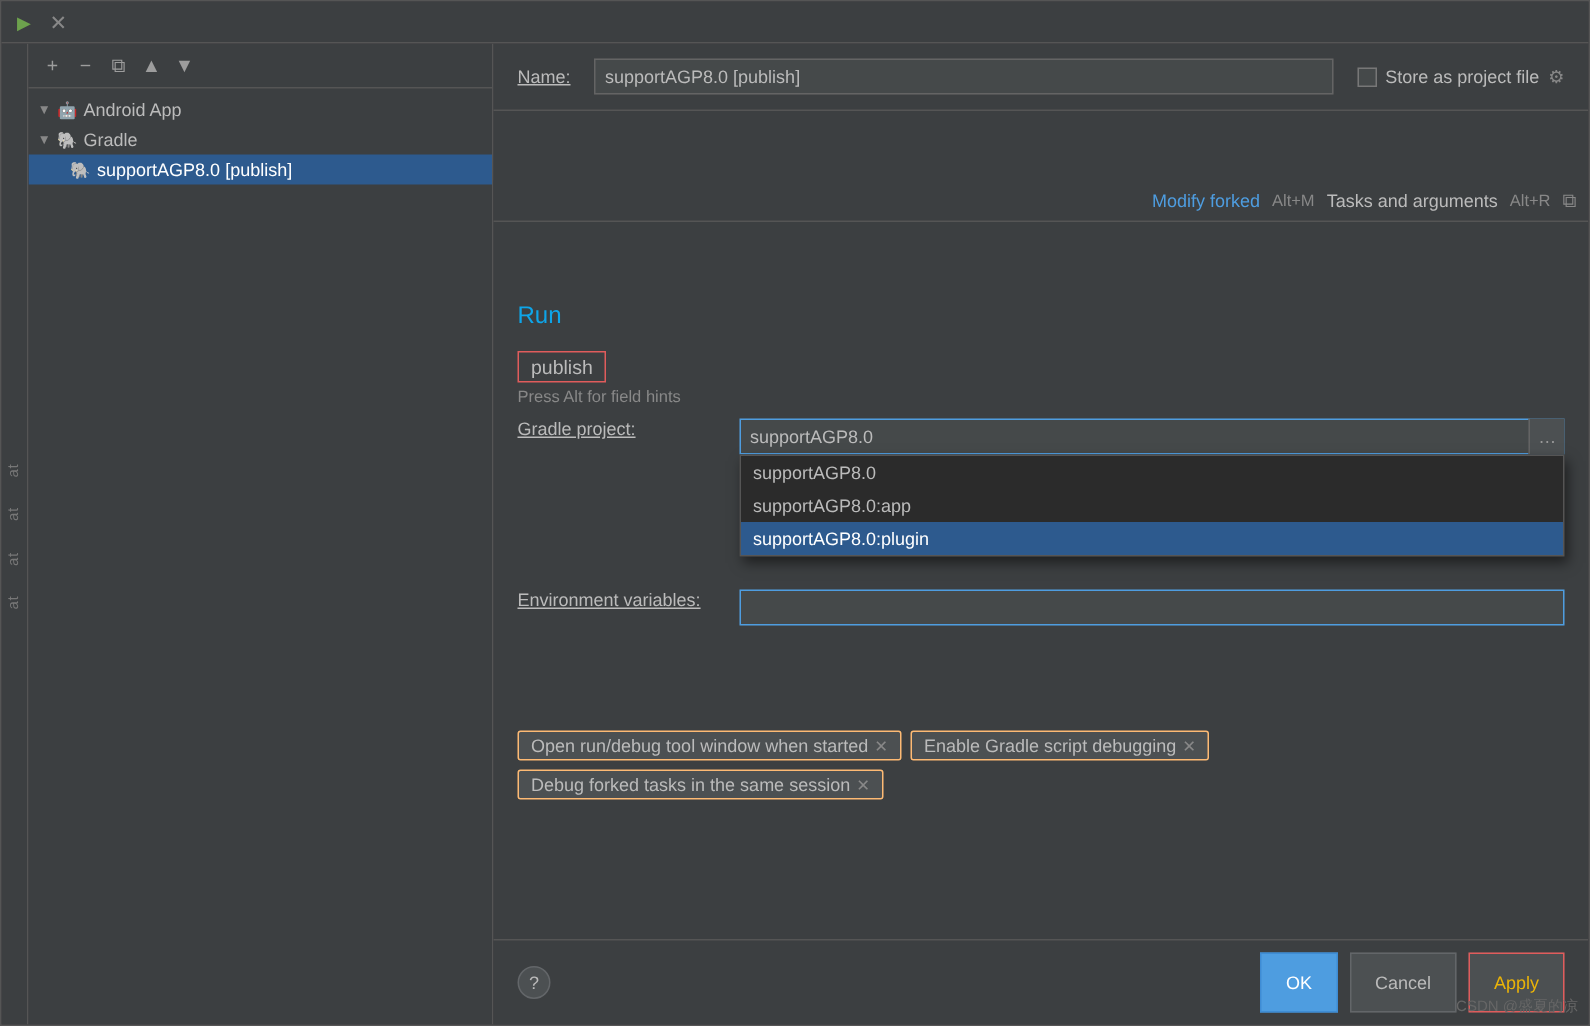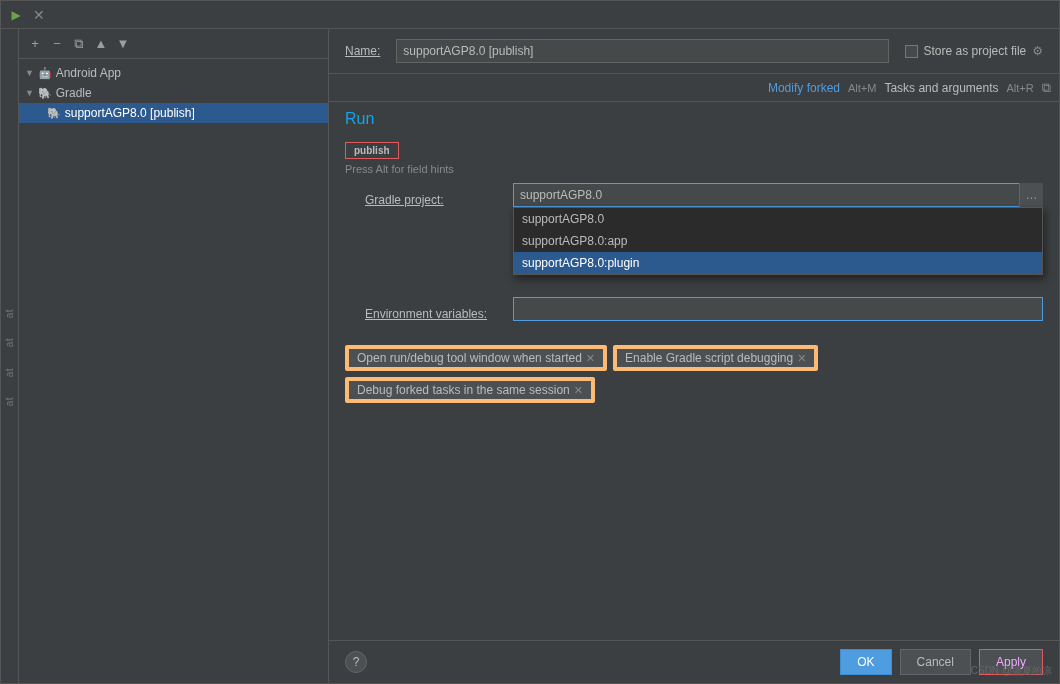--- a/index.html
+++ b/index.html
@@ -172,20 +172,21 @@
       color: #777;
       letter-spacing: 0.5px;
     }
 
     
     .right-panel {
       flex: 1;
       display: flex;
       flex-direction: column;
       background: #3c3f41;
+      gap: 46px;
     }
 
     .right-header {
       padding: 10px 16px;
       border-bottom: 1px solid #555;
       display: flex;
       align-items: center;
       gap: 16px;
     }
 
@@ -279,36 +280,34 @@
       font-weight: normal;
     }
 
     .task-tag {
       display: inline-flex;
       align-items: center;
       background: transparent;
       border: 1px solid #e05c5c;
       color: #bbbbbb;
       padding: 2px 8px;
-      font-size: 10px;
-      cursor: pointer;
-      font-weight: bold;
+      font-size: 13px;
+      cursor: pointer;
     }
 
     .hint-text {
       font-size: 11px;
       color: #888;
       margin: 4px 0 8px 0;
     }
 
     .form-row {
       display: flex;
-      align-items: flex-end;
+      align-items: flex-start;
       margin-bottom: 8px;
-      margin-left: 20px;
     }
 
     .form-label {
       width: 148px;
       font-size: 12px;
       color: #bbbbbb;
       flex-shrink: 0;
     }
 
     .form-label.underline {
@@ -385,21 +384,21 @@
       display: flex;
       flex-wrap: wrap;
       gap: 6px;
       margin-bottom: 6px;
     }
 
     .chip {
       display: inline-flex;
       align-items: center;
       background: #4c5052;
-      border: 4px solid #fdba74;
+      border: 1px solid #fdba74;
       color: #bbbbbb;
       padding: 2px 8px;
       font-size: 12px;
       border-radius: 2px;
       gap: 4px;
     }
 
     .chip-close {
       color: #888;
       cursor: pointer;
@@ -430,38 +429,38 @@
       align-items: center;
       justify-content: center;
       border-radius: 50%;
       margin-right: auto;
     }
 
     .action-btn {
       padding: 4px 16px;
       font-size: 12px;
       cursor: pointer;
-      height: 26px;
+      height: 40px;
       border: 1px solid #636669;
     }
 
     .btn-ok {
       background: #4e9de0;
       color: #ffffff;
       border-color: #3e8cd4;
     }
 
     .btn-cancel {
       background: #4c5052;
       color: #bbbbbb;
     }
 
     .btn-apply {
       background: #4c5052;
-      color: #f0abfc;
+      color: #eab308;
       border: 1px solid #e05c5c;
     }
 
     .watermark {
       position: absolute;
       bottom: 6px;
       right: 8px;
       font-size: 10px;
       color: #666;
     }

